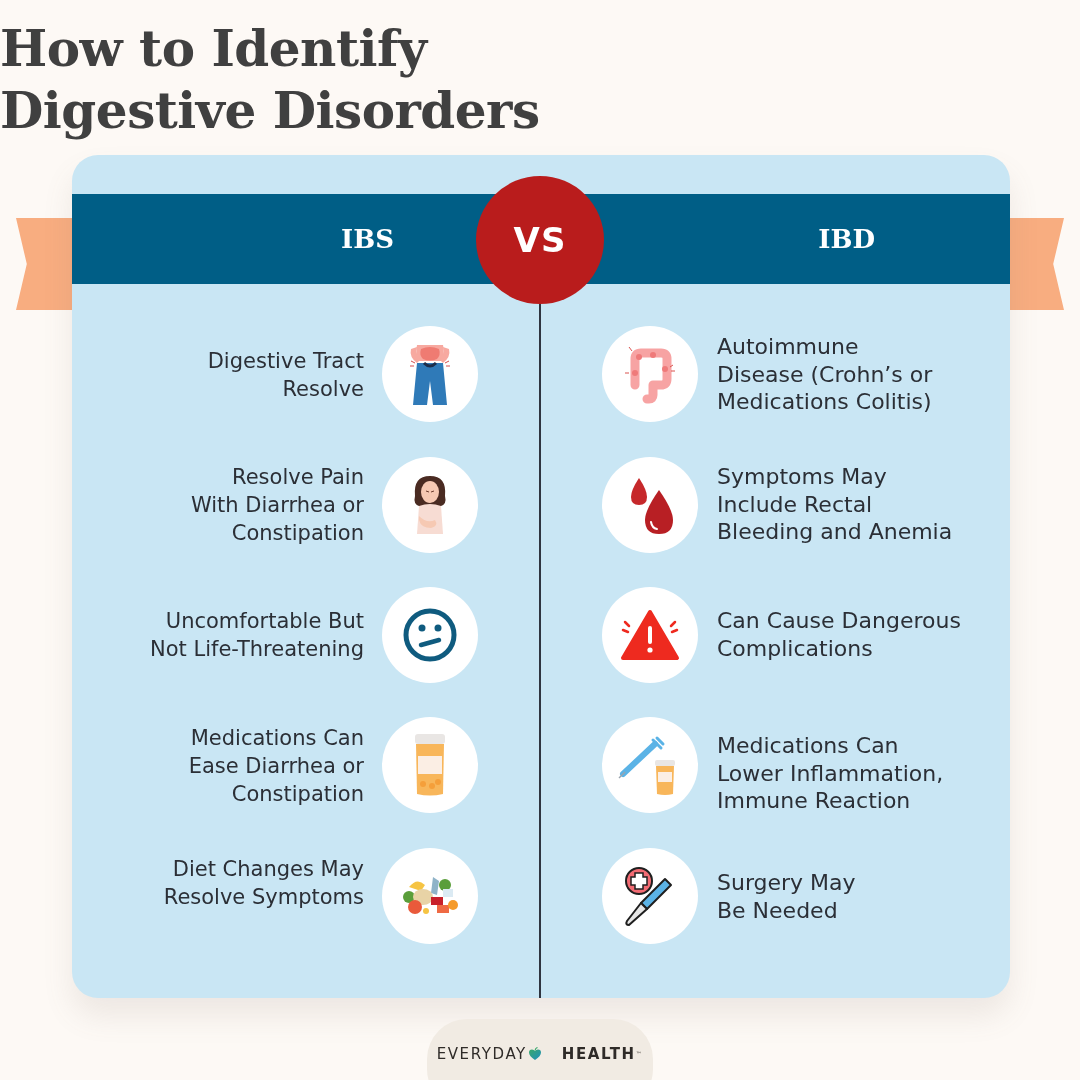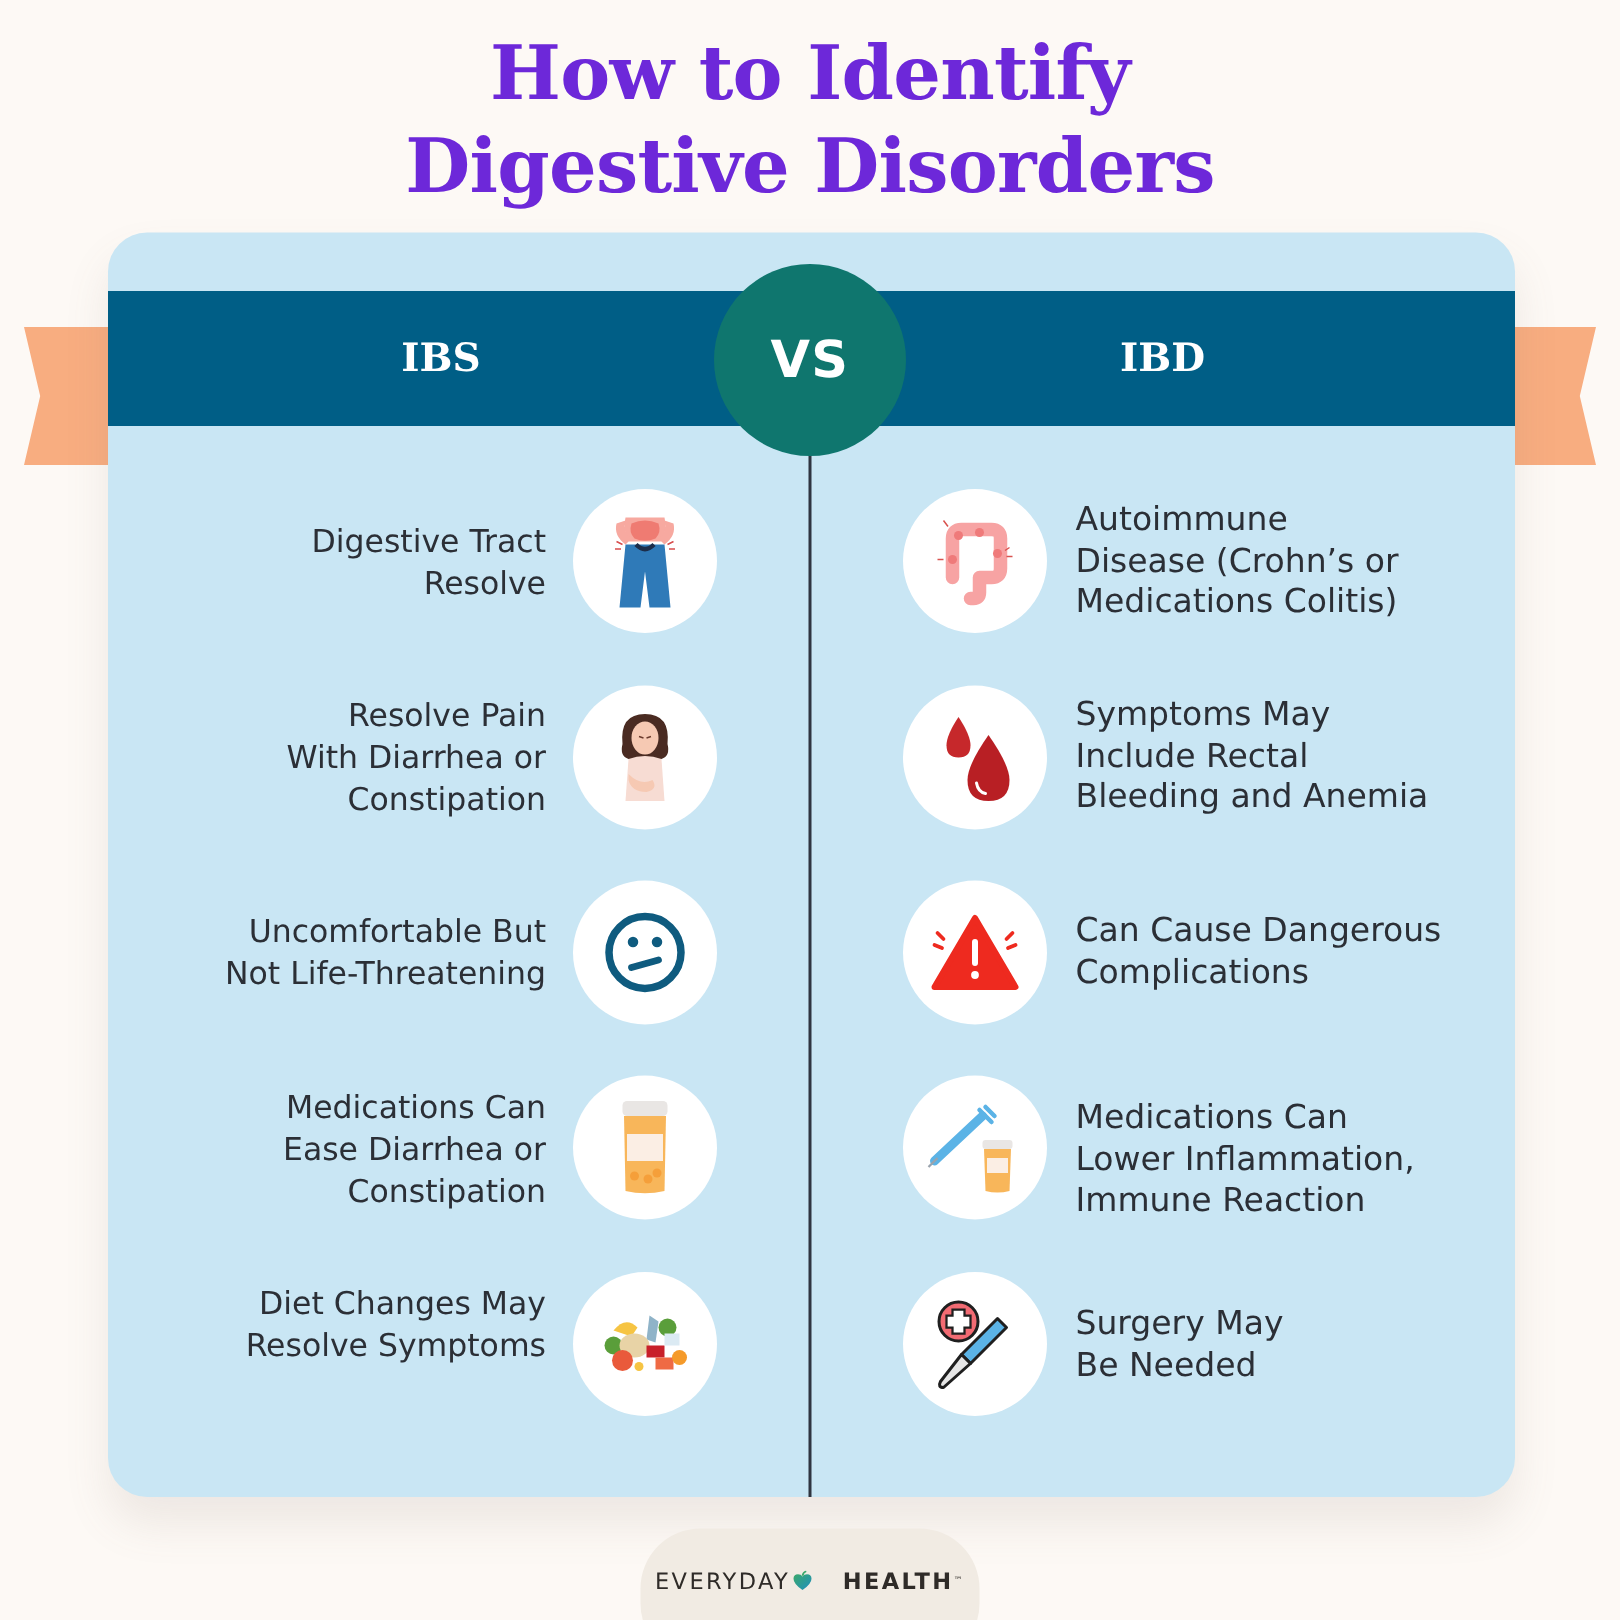--- a/index.html
+++ b/index.html
@@ -1,52 +1,52 @@
 <!DOCTYPE html>
 <html><head>
 <meta charset="utf-8">
 <style>
   * { box-sizing: border-box; margin: 0; padding: 0; }
   html, body { width: 1080px; height: 1080px; background: #fdf9f5; overflow: hidden; }
   body { position: relative; font-family: "DejaVu Sans", sans-serif; color: #2b2d33; }
 
   .title {
     position: absolute; left: 0; top: 18px; width: 1080px;
-    text-align: center; font-family: "DejaVu Serif", serif; font-weight: bold;
-    font-size: 50px; line-height: 62px; color: #6d28d9; letter-spacing: -0.5px;
+    font-family: "DejaVu Serif", serif; font-weight: bold;
+    font-size: 50px; line-height: 62px; color: #404040; letter-spacing: -0.5px;
   }
 
   .ribbon { position: absolute; top: 218px; width: 60px; height: 92px; background: #f8ad80; }
   .ribbon.left { left: 16px; clip-path: polygon(0 0, 100% 0, 100% 100%, 0 100%, 18% 50%); }
   .ribbon.right { left: 1004px; clip-path: polygon(0 0, 100% 0, 82% 50%, 100% 100%, 0 100%); }
 
   .card {
     position: absolute; left: 72px; top: 155px; width: 938px; height: 843px;
     background: #c9e6f4; border-radius: 26px;
     box-shadow: 0 18px 30px rgba(120,110,100,0.12);
     overflow: hidden;
   }
   .header-band {
     position: absolute; left: 0; top: 39px; width: 938px; height: 90px; background: #005e86;
   }
   .header-label {
     position: absolute; top: 39px; height: 90px; line-height: 90px;
     font-family: "DejaVu Serif", serif; font-weight: bold; font-size: 26px; color: #ffffff;
-    text-align: center; width: 200px;
+    text-align: right; width: 200px;
   }
   .header-label.ibs { left: 122px; }
   .header-label.ibd { left: 603px; }
 
   .divider {
     position: absolute; left: 467px; top: 129px; width: 2px; height: 714px; background: #2f3540;
   }
 
   .vs-circle {
     position: absolute; left: 476px; top: 176px; width: 128px; height: 128px;
-    border-radius: 50%; background: #0f766e;
+    border-radius: 50%; background: #b91c1c;
     color: #fff; font-family: "DejaVu Sans", sans-serif; font-weight: bold;
     font-size: 34px; line-height: 128px; text-align: center; letter-spacing: 1px;
   }
   .icon-circle {
     position: absolute; width: 96px; height: 96px; border-radius: 50%; background: #ffffff;
     display: flex; align-items: center; justify-content: center;
   }
   .icon-circle svg { width: 70px; height: 70px; }
   .left-text {
     position: absolute; right: 716px; text-align: right;

